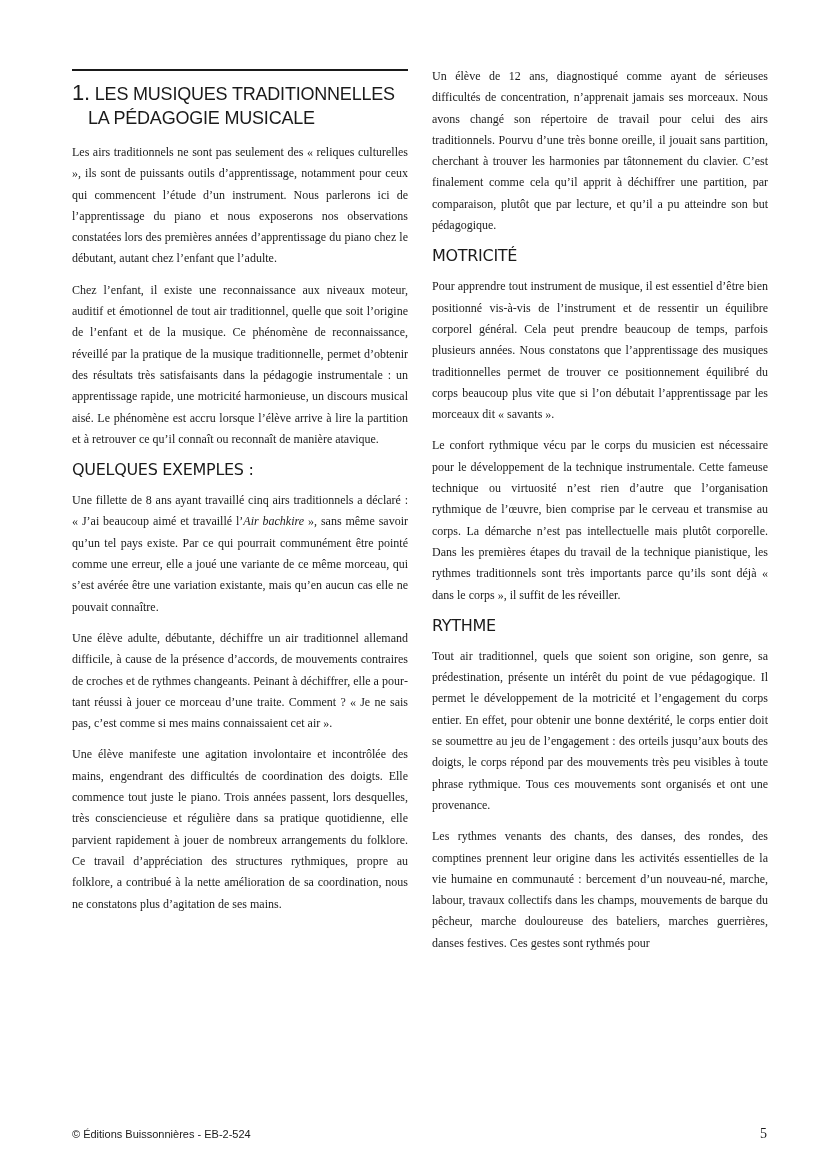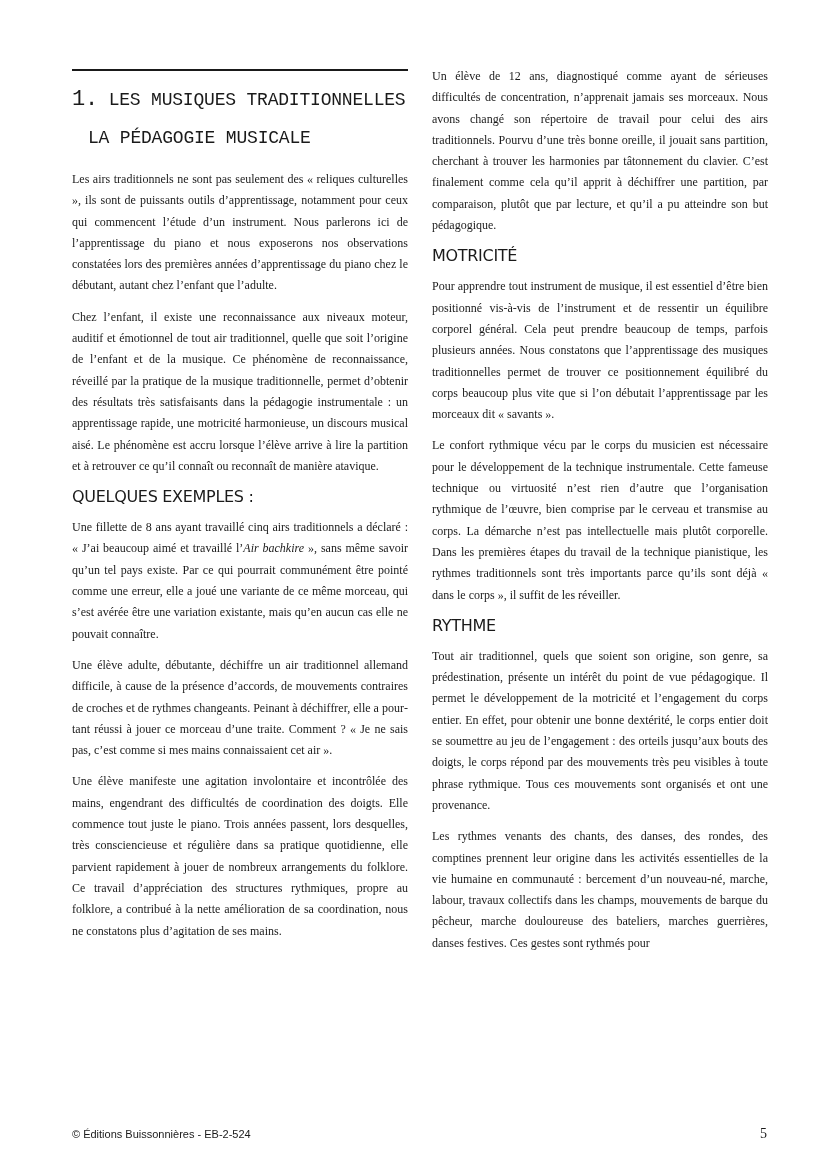--- a/index.html
+++ b/index.html
@@ -2,22 +2,22 @@
 <html><head>
 <meta charset="utf-8">
 <style>
   html, body { margin: 0; padding: 0; background: #ffffff; }
   body { width: 827px; height: 1169px; position: relative; overflow: hidden;
          font-family: "Liberation Serif", "DejaVu Serif", serif; color: #1a1a1a; }
   .col { position: absolute; top: 64px; width: 336px; }
   .col-left { left: 72px; }
   .col-right { left: 432px; top: 66px; }
   .rule { height: 2px; background: #1a1a1a; margin: 5px 0 10px 0; }
-  .chapter-title { font-family: Liberation Mono, monospace; font-weight: normal;
-        font-size: 20px; line-height: 38px; margin: 0 0 12px 0; text-transform: uppercase;
+  .chapter-title { font-family: Liberation Sans, sans-serif; font-weight: normal;
+        font-size: 20px; line-height: 24px; margin: 0 0 12px 0; text-transform: uppercase;
         font-variant: small-caps; letter-spacing: -0.2px; }
   .chapter-title .line { display: block; }
   .chapter-title .line.indent { padding-left: 16px; font-size: 18px; }
   .chapter-title .line.first { font-size: 18px; }
   .chapter-title .line.first .big { font-size: 22px; }
   p.body { font-size: 12px; line-height: 21.3px; margin: 0 0 10px 0; text-align: justify;
            hyphens: manual; }
   h3.sub { font-family: "DejaVu Sans", sans-serif; font-weight: normal; font-size: 16px;
            text-transform: uppercase; letter-spacing: -0.3px; margin: 4px 0 10px 0; line-height: 20px; }
   em { font-style: italic; }

